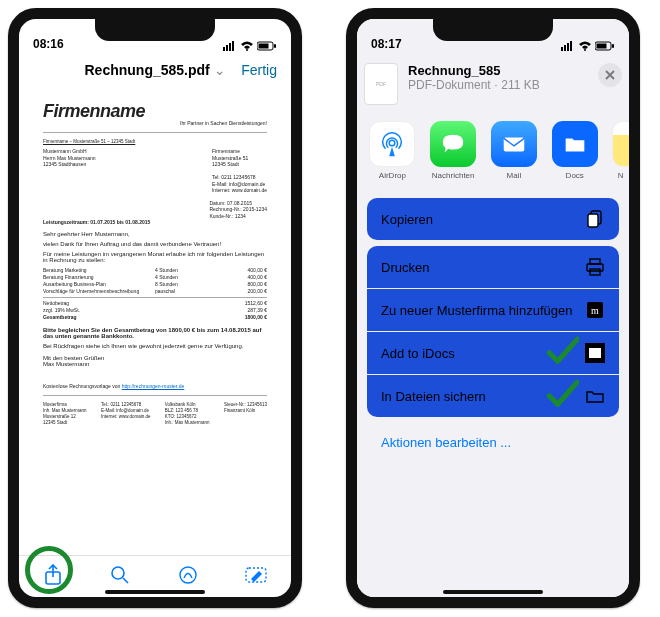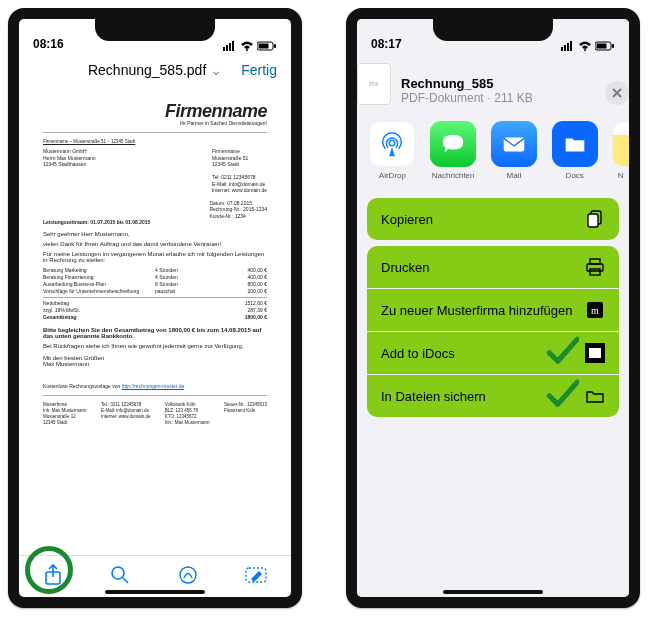--- a/index.html
+++ b/index.html
@@ -7,21 +7,21 @@
     font-family: -apple-system, "Helvetica Neue", Arial, sans-serif;
     width: 660px; height: 617px;
     background: #fff;
     display: flex; gap: 44px;
     padding: 8px 8px 8px 8px;
     align-items: flex-start;
   }
   .phone {
     width: 294px; height: 600px;
     border: 11px solid #111;
-    border-radius: 16px;
+    border-radius: 28px;
     background: #fff;
     position: relative;
     overflow: hidden;
     box-shadow: 0 1px 2px rgba(0,0,0,0.3);
   }
   .notch {
     position: absolute; top: 0; left: 50%; transform: translateX(-50%);
     width: 120px; height: 22px; background: #111;
     border-radius: 0 0 14px 14px; z-index: 50;
   }
@@ -29,29 +29,29 @@
     height: 34px; display: flex; justify-content: space-between;
     align-items: flex-end; padding: 0 14px 2px; font-size: 12px; font-weight: 600;
   }
   .s-icons { display:flex; gap:3px; align-items:center; }
 
   
   .navbar {
     height: 34px; display:flex; align-items:center; justify-content:center;
     position: relative; font-size: 14px;
   }
-  .navbar .title { font-weight: 400; }
+  .navbar .title { font-weight: 700; }
   .navbar .chev { color:#8e8e93; margin-left:4px; }
   .navbar .done { position:absolute; right:14px; color:#0369a1; font-weight:400; }
   .doc {
     margin: 4px 10px 0; height: 478px; background:#fff;
     font-size: 6px; color:#222; padding:10px 14px;
     overflow:hidden;
   }
-  .doc h1 { text-align:right; font-size:18px; font-weight:900; font-style:italic; letter-spacing:-0.5px; }
+  .doc h1 { text-align:left; font-size:18px; font-weight:900; font-style:italic; letter-spacing:-0.5px; }
   .doc .tag { text-align:right; font-size:5px; margin-top:-2px; }
   .doc hr { border:none; border-top:0.5px solid #aaa; margin:6px 0; }
   .row2 { display:flex; justify-content:space-between; font-size:5px; line-height:1.3; }
   .doc .h2 { font-weight:700; font-size:8px; margin-top:6px; }
   .date-block { text-align:left; font-size:5px; line-height:1.3; }
   .tbl { font-size:5px; line-height:1.4; margin-top:4px; }
   .tbl .r { display:flex; }
   .tbl .c1{flex:2} .tbl .c2{flex:1} .tbl .c3{flex:1; text-align:right}
   .bottombar {
     position:absolute; bottom:0; left:0; right:0; height:42px;
@@ -59,38 +59,38 @@
     border-top: 0.5px solid #ddd;
   }
   .bb-ic { color:#007aff; }
   .home-ind { position:absolute; bottom:3px; left:50%; transform:translateX(-50%);
     width:100px; height:4px; background:#111; border-radius:3px; }
   .circle-mark { position:absolute; bottom:3px; left:6px; width:48px; height:48px;
     border:5px solid #1b8a2f; border-radius:50%; z-index:40; pointer-events:none; }
 
   
   .p2 .sheet-bg { background:#f2f2f6; height:100%; }
-  .sheet-head { display:flex; align-items:flex-end; padding:10px 0; gap:10px; }
+  .sheet-head { display:flex; align-items:flex-start; padding:10px 7px; gap:10px; }
   .thumb { width:34px; height:42px; background:#fff; border:1px solid #ddd; border-radius:4px;
     display:flex; align-items:center; justify-content:center; font-size:5px; color:#aaa; }
   .sh-title { font-size:13px; font-weight:600; }
   .sh-sub { font-size:12px; color:#8e8e93; }
   .sh-close { margin-left:auto; width:24px; height:24px; border-radius:12px;
     background:#e4e4e8; color:#7a7a80; display:flex; align-items:center; justify-content:center; font-size:12px; }
   .approw { display:flex; padding:6px 0 12px 12px; gap:14px; overflow:hidden; }
   .appitem { width:50px; text-align:center; font-size:8px; color:#555; }
   .appicon { width:46px; height:46px; border-radius:11px; margin:0 auto 4px;
     display:flex; align-items:center; justify-content:center; }
   .appicon svg { width:28px; height:28px; }
   .ai-airdrop { background:#fff; border:1px solid #eee; }
   .ai-msg { background:linear-gradient(#5df777,#0bc92e); }
   .ai-mail { background:linear-gradient(#3fa8ff,#0a68ff); }
   .ai-docs { background:#0a68ff; }
   .ai-notes { background:#fff; border:1px solid #eee; }
-  .actions { margin:6px 10px; background:#84cc16; border-radius:10px; overflow:hidden; }
+  .actions { margin:6px 10px; background:#1d4ed8; border-radius:10px; overflow:hidden; }
   .action { display:flex; align-items:center; justify-content:space-between;
     padding:11px 14px; font-size:13px; border-bottom:1px solid #eee; position:relative; }
   .action:last-child{border-bottom:none}
   .edit-link { padding:12px 24px; color:#007aff; font-size:13px; }
   .check { position:absolute; right:40px; top:2px; pointer-events:none; }
   .check svg { width:34px; height:34px; }
   .action .ico { width:20px; height:20px; }
   .action .ico.filled { background:#000; display:flex; align-items:center; justify-content:center; }
   .action .ico.filled .inner { width:12px; height:10px; background:#fff; }
 </style>
@@ -378,15 +378,16 @@
             </svg>
         </span>
         <span class="check">
           <svg viewBox="0 0 40 40">
               <path d="M5 22 L15 32 L38 6" fill="none" stroke="#1b8a2f" stroke-width="6" stroke-linecap="round" stroke-linejoin="round"></path>
             </svg>
         </span>
       </div>
     </div>
 
+    <div class="edit-link">Aktionen bearbeiten ...</div>
   </div>
   <div class="home-ind"></div>
 </div>
 
 </body></html>

